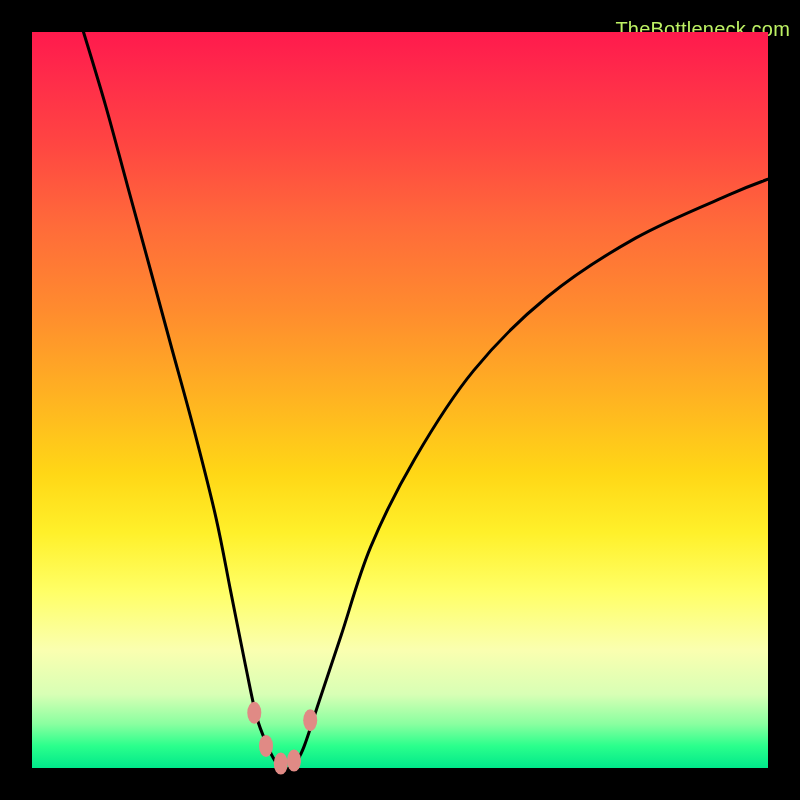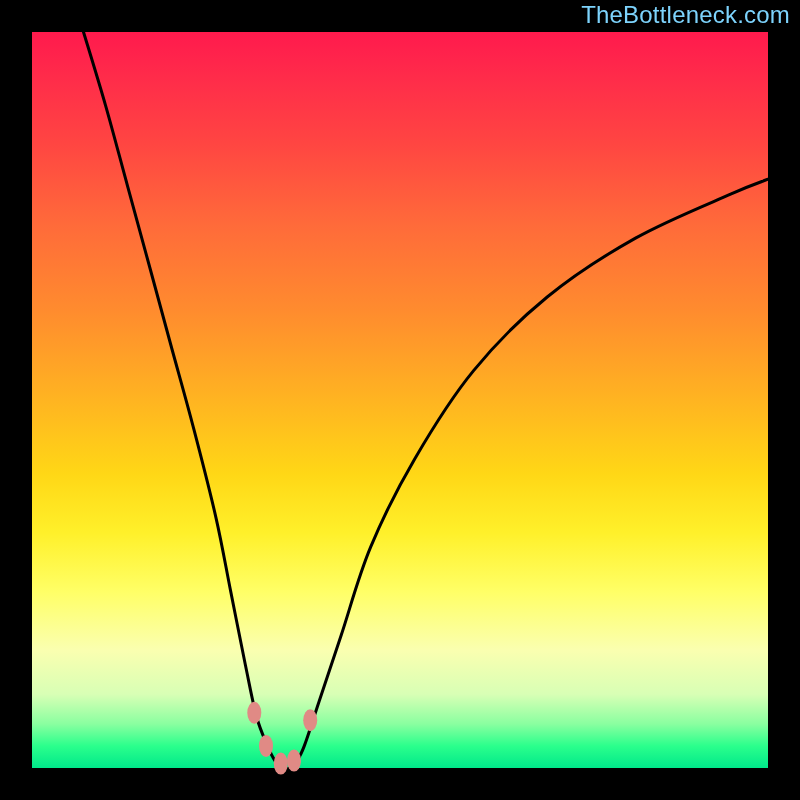--- a/index.html
+++ b/index.html
@@ -38,24 +38,24 @@
       #ffff66 76%,
       #faffb0 84%,
       #d8ffb5 90%,
       #8affa0 94%,
       #2bff8c 97%,
       #00e88a 100%
     );
   }
   .watermark {
     position: absolute;
-    top: 1px;
+    top: 18px;
     right: 10px;
-    color: #7dd3fc;
-    font-size: 24px;
+    color: #bef264;
+    font-size: 20px;
     letter-spacing: 0.2px;
     font-weight: 500;
   }
   svg.curve {
     position: absolute;
     left: 0;
     top: 0;
     width: 736px;
     height: 736px;
     overflow: visible;

